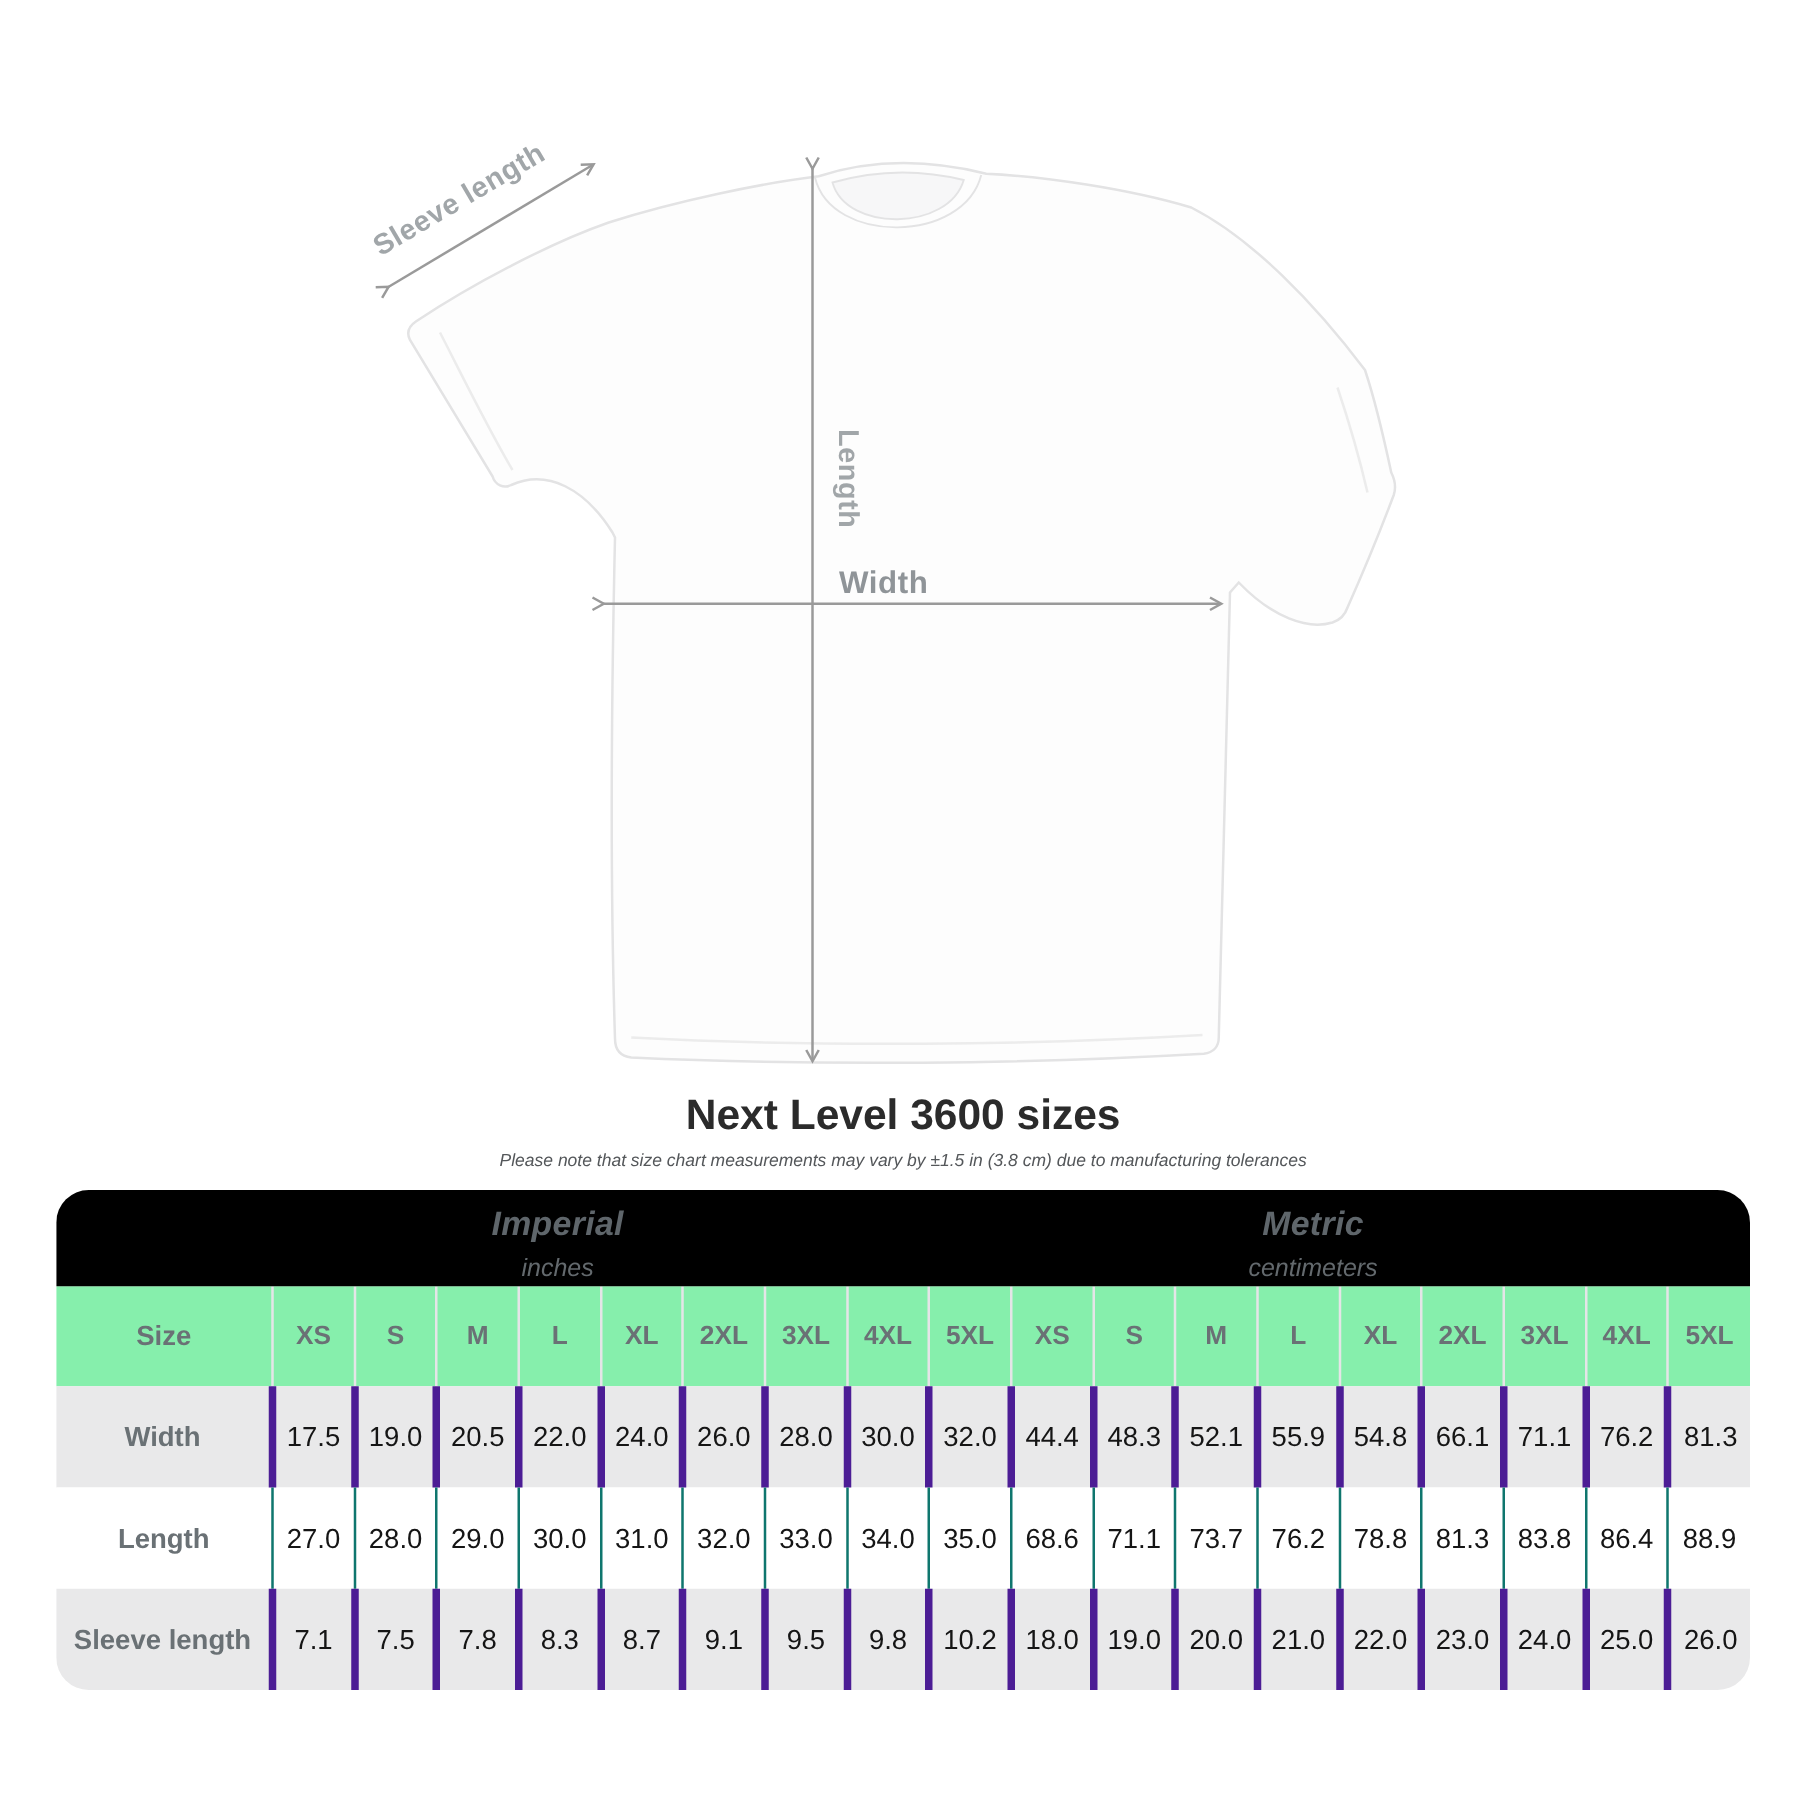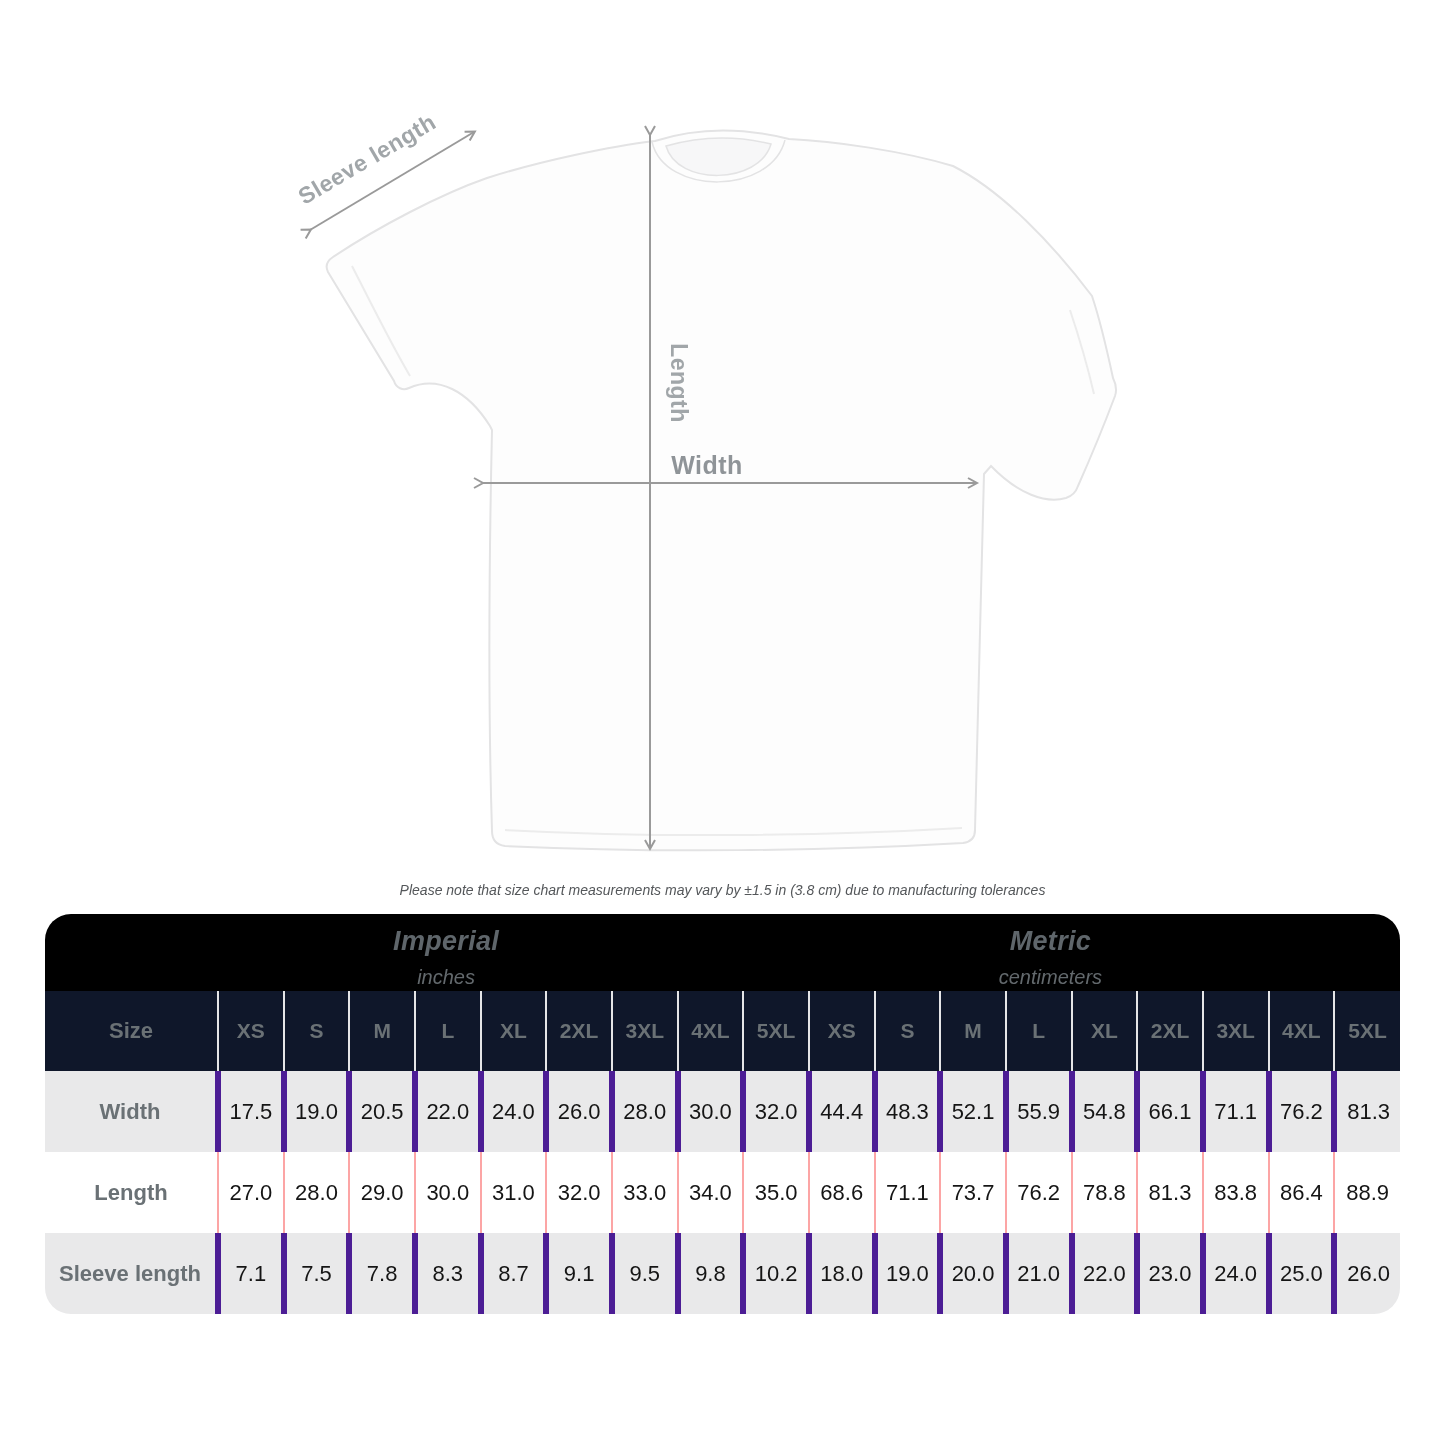--- a/index.html
+++ b/index.html
@@ -16,28 +16,28 @@
   .band{position:relative;height:77px;background:#000000;}
   .band-group{position:absolute;top:12px;transform:translateX(-50%);text-align:center;color:#5f666b;}
   .band-imperial{left:29.6%;}
   .band-metric{left:74.2%;}
   .band-title{font-size:27px;font-weight:bold;font-style:italic;letter-spacing:.3px;}
   .band-unit{font-size:20px;font-style:italic;margin-top:9px;color:#63696d;}
 
   table{width:100%;border-collapse:collapse;table-layout:fixed;}
   col.label{width:173px;}
   th,td{text-align:center;vertical-align:middle;padding:0;}
-  thead tr{height:80px;background:#0f172a;}
+  thead tr{height:80px;background:#86efac;}
   tbody tr{height:81px;}
   tbody tr.gray{background:#e9e9ea;}
   tbody tr.white{background:#ffffff;}
   th.size-label, tbody th{font-size:22px;font-weight:bold;color:#6a7175;}
   thead th.size-col{font-size:21px;font-weight:bold;color:#6a7175;border-left:2px solid #e5e5e7;}
   td{font-size:22px;color:#151515;}
-  tbody tr.white td{border-left:2px solid #fca5a5;}
+  tbody tr.white td{border-left:2px solid #0f766e;}
   tbody tr.gray td{border-left:6px solid #4c1d95;}
 
   .shirt-outline{fill:#fdfdfd;stroke:#e3e3e4;stroke-width:2;}
   .seam{fill:none;stroke:#ececec;stroke-width:2;}
   .collar-inner{fill:#f7f7f8;stroke:#e3e3e4;stroke-width:1.5;}
   .collar-arc{fill:none;stroke:#e3e3e4;stroke-width:1.5;}
   .meas{stroke:#9a9a9a;stroke-width:2;fill:none;}
   .diagram-label{font-weight:bold;fill:#a1a6a9;font-size:23px;letter-spacing:.5px;}
   .diagram-label-width{font-weight:bold;fill:#8f9498;font-size:25px;letter-spacing:.5px;}
 </style>
@@ -90,20 +90,21 @@
       <line class="meas" x1="482" y1="483" x2="976" y2="483" marker-start="url(#ah)" marker-end="url(#ah)"></line>
     </g>
 
     <text class="diagram-label" transform="translate(371,166) rotate(-30.5)" text-anchor="middle">Sleeve length</text>
     <text class="diagram-label" transform="translate(671,383) rotate(90)" text-anchor="middle">Length</text>
     <text class="diagram-label-width" x="707" y="474" text-anchor="middle">Width</text>
   </svg>
 </div>
 
 <div class="heading">
+  <h1 class="title">Next Level 3600 sizes</h1>
   <p class="subtitle">Please note that size chart measurements may vary by ±1.5 in (3.8 cm) due to manufacturing tolerances</p>
 </div>
 
 <div class="size-table">
   <div class="band">
     <div class="band-group band-imperial">
       <div class="band-title">Imperial</div>
       <div class="band-unit">inches</div>
     </div>
     <div class="band-group band-metric">

